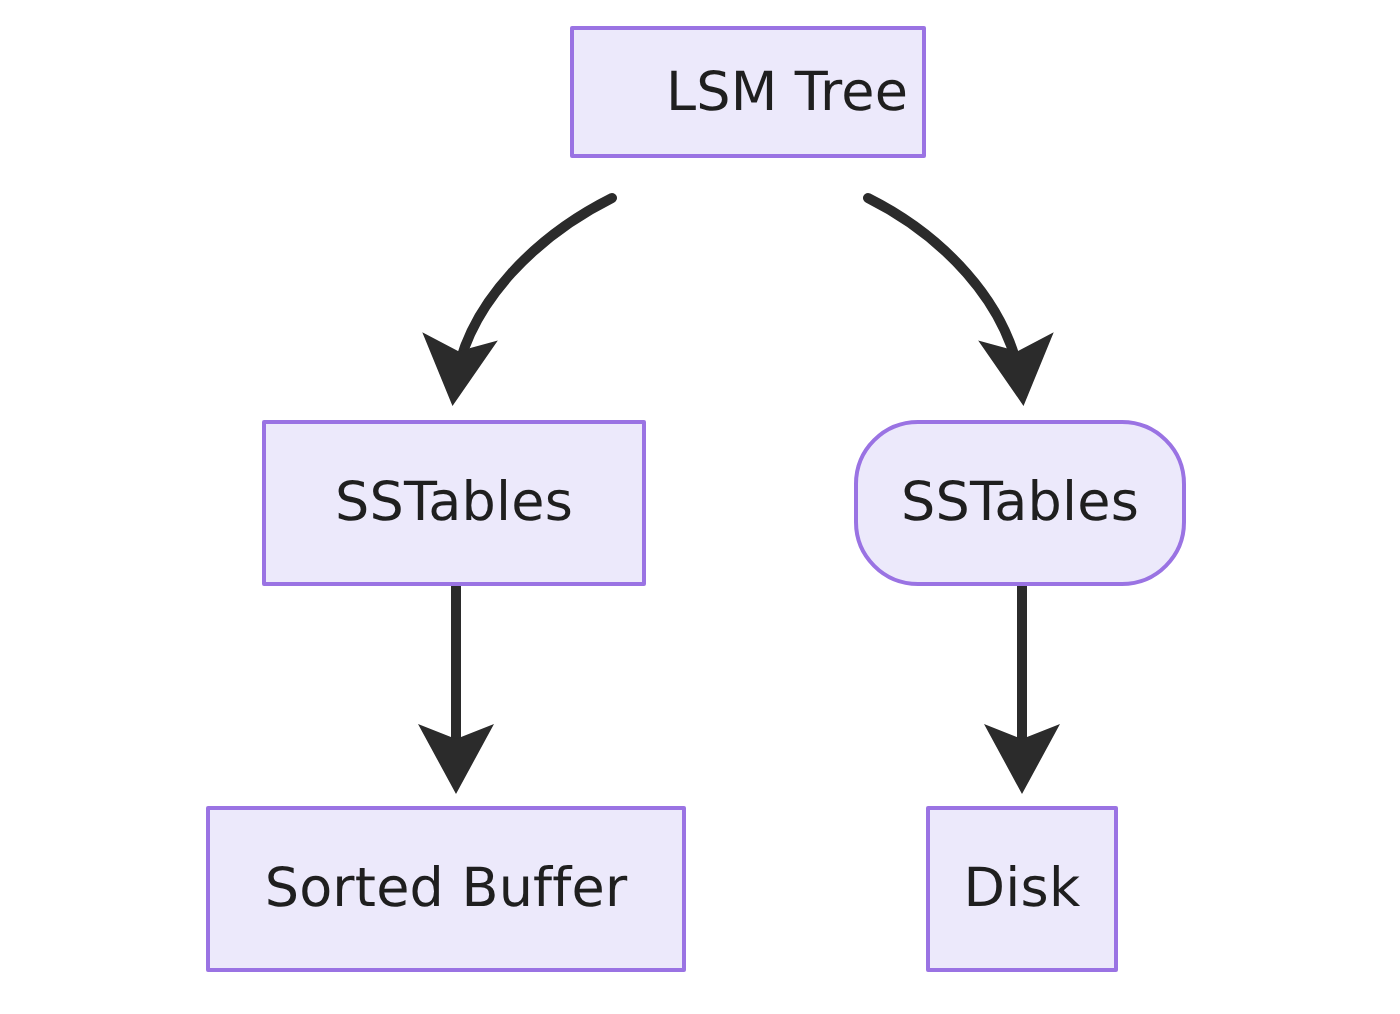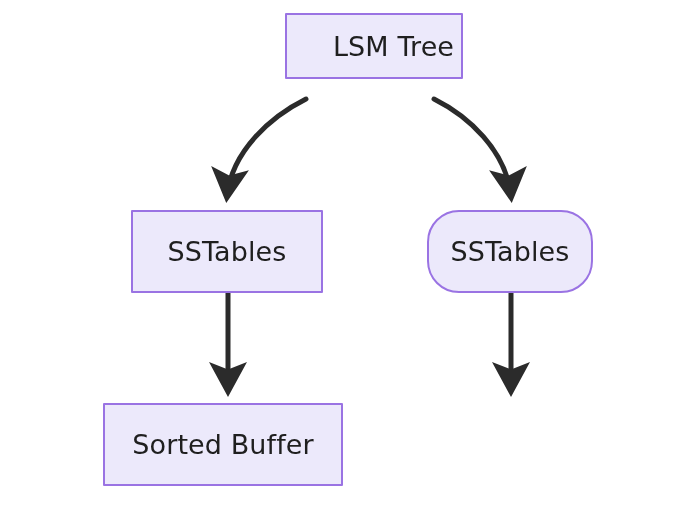--- a/index.html
+++ b/index.html
@@ -84,14 +84,17 @@
   </div>
 
   <div class="node" id="node-sstables">
     <span class="node-label">SSTables</span>
   </div>
 
   <div class="node" id="node-sorted-buffer">
     <span class="node-label">Sorted Buffer</span>
   </div>
 
+  <div class="node" id="node-disk">
+    <span class="node-label">Disk</span>
+  </div>
 
 </div>
 
 </body></html>

